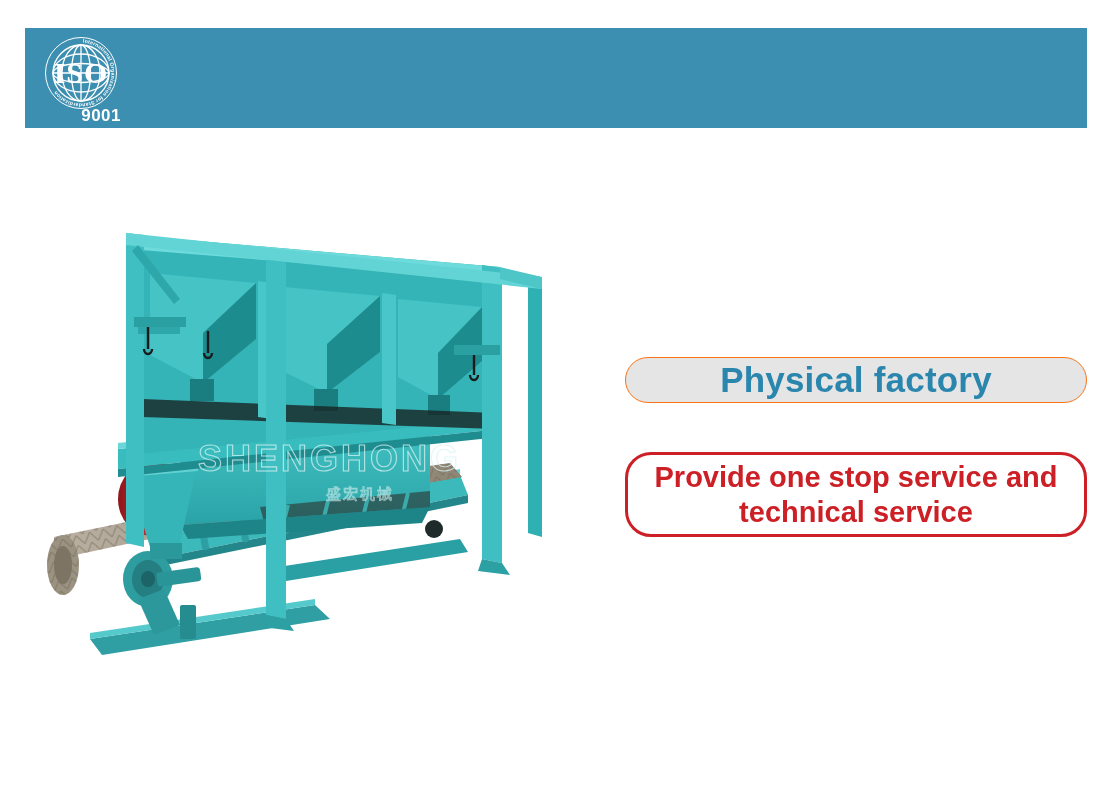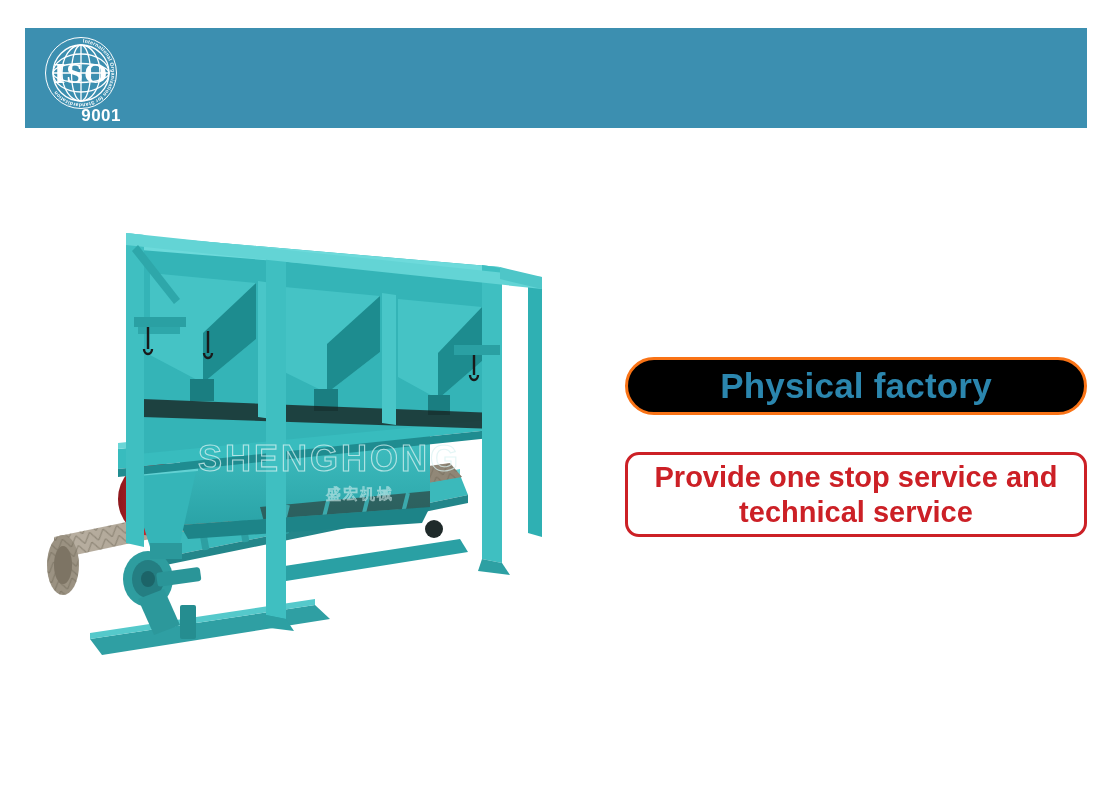--- a/index.html
+++ b/index.html
@@ -72,46 +72,46 @@
     height: 460px;
   }
   .photo svg { display: block; }
 
   
   .callout-blue {
     position: absolute;
     left: 625px;
     top: 357px;
     width: 462px;
-    height: 58px;
+    height: 46px;
     box-sizing: border-box;
-    border: 3px solid #f97316;
+    border: 1px solid #f97316;
     border-radius: 30px;
-    background: #000000;
+    background: #e5e5e5;
     display: flex;
     align-items: center;
     justify-content: center;
   }
   .callout-blue .txt {
     color: #2b86ae;
     font-size: 35px;
     font-weight: bold;
     letter-spacing: 0.2px;
     font-family: "Liberation Sans", sans-serif;
   }
 
   .callout-red {
     position: absolute;
     left: 625px;
     top: 452px;
     width: 462px;
     height: 85px;
     box-sizing: border-box;
     border: 3px solid #cc2026;
-    border-radius: 14px;
+    border-radius: 26px;
     background: #ffffff;
     display: flex;
     align-items: center;
     justify-content: center;
     padding: 0 10px;
   }
   .callout-red .txt {
     color: #cc2026;
     font-size: 29px;
     font-weight: bold;

